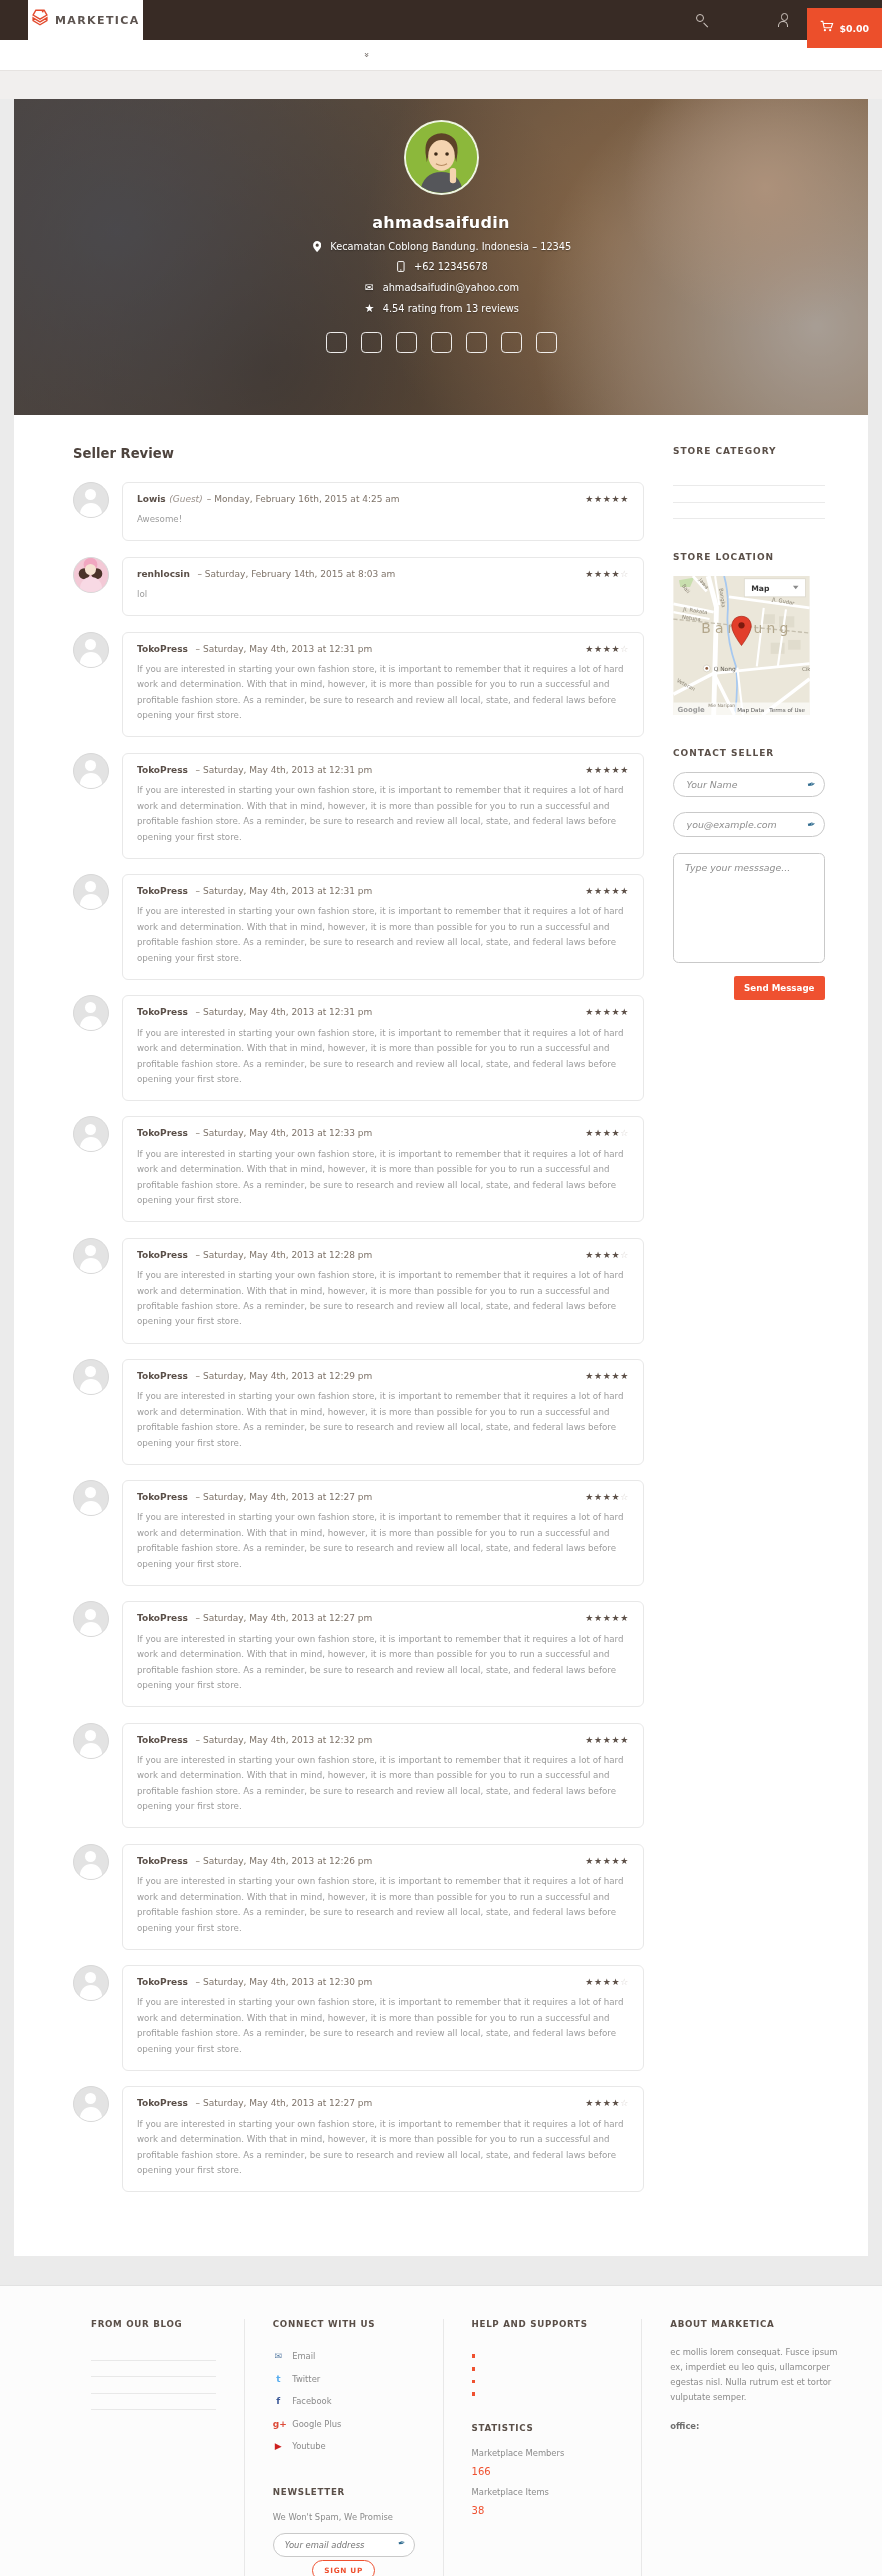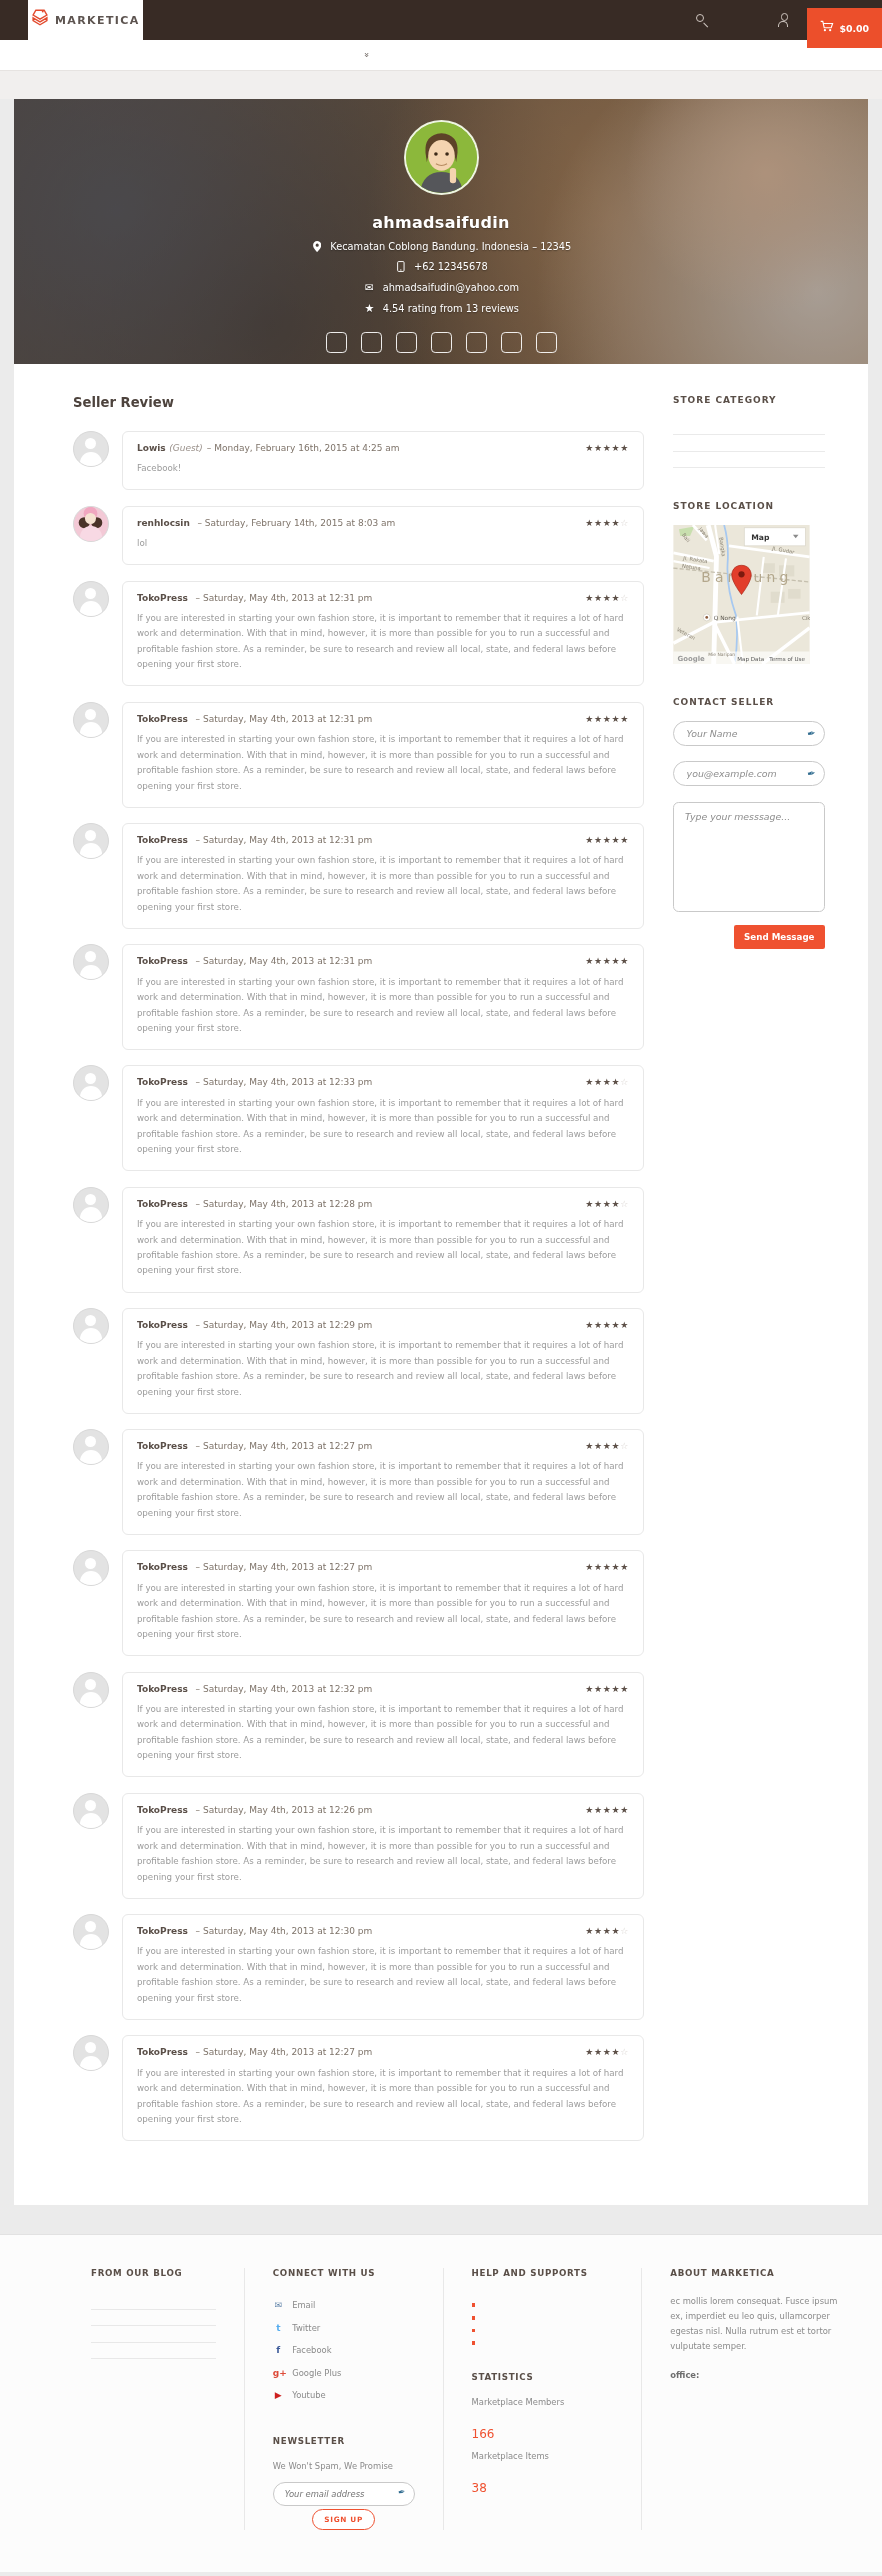--- a/index.html
+++ b/index.html
@@ -22,21 +22,21 @@
   .cart-box { position:absolute; right:0; top:8px; width:75px; height:40px; background:#ec4f2b; color:#fff; display:flex; align-items:center; justify-content:center; gap:5.6px; cursor:pointer; }
   .cart-total { font-weight:bold; font-size:9.4px; }
 
   
   .mainnav { background:#fff; height:31px; display:flex; align-items:center; padding-left:40px; gap:27px; border-bottom:0.7px solid #e6e3e1; }
   .mainnav a { color:#413833; font-size:7.7px; font-weight:bold; letter-spacing:0.3px; text-decoration:none; white-space:nowrap; }
   .nav-more { color:#6d6560; font-size:9px; display:inline-block; transform:rotate(90deg); cursor:pointer; }
   .graystrip { height:28px; background:#f1efee; }
 
   
-  .banner { position:relative; margin:0 14px; height:265px; overflow:hidden;
+  .banner { position:relative; margin:0 14px; height:316px; overflow:hidden;
     background:
       radial-gradient(circle at 88% 28%, rgba(246,210,180,.95), rgba(246,210,180,0) 18%),
       radial-gradient(circle at 94% 72%, rgba(242,236,230,.9), rgba(242,236,230,0) 34%),
       radial-gradient(circle at 70% 45%, rgba(210,160,110,.55), rgba(210,160,110,0) 40%),
       radial-gradient(circle at 12% 42%, rgba(96,112,138,.55), rgba(96,112,138,0) 45%),
       radial-gradient(circle at 30% 85%, rgba(70,60,52,.8), rgba(70,60,52,0) 55%),
       linear-gradient(105deg, #5f564f, #7c6854 38%, #97795c 66%, #bf9a73 100%);
   }
   .banner::before { content:""; position:absolute; inset:0; background:rgba(34,22,14,.34); }
   .banner-inner { position:relative; z-index:2; text-align:center; color:#fff; padding-top:21px; }
@@ -103,21 +103,21 @@
   .newsletter { margin-top:29px; }
   .nl-note { font-size:8.4px; color:#8a8a8a; margin-bottom:11px; }
   .nl-pill { position:relative; }
   .nl-pill input { width:100%; height:24px; border:0.7px solid #c9c9c9; border-radius:12px; padding:0 22px 0 11px; font-size:8.4px; font-style:italic; color:#666; font-family:inherit; background:#fff; }
   .nl-pill .pen-icon { top:4.9px; font-size:9px; }
   .signup-btn { display:block; margin:3px auto 0; background:#fff; border:1.4px solid #ef5130; color:#ef5130; font-family:inherit; font-size:7.3px; font-weight:bold; letter-spacing:0.7px; padding:4.9px 11px; border-radius:11px; cursor:pointer; }
   .help-list a { display:block; padding:6.3px 0 6.3px 9.8px; font-size:8.4px; color:#8a8a8a; text-decoration:none; position:relative; }
   .help-list a::before { content:""; position:absolute; left:0; top:9.8px; width:3.5px; height:3.5px; background:#ef5130; }
   .stats { margin-top:28px; }
   .stat-label { font-size:8.4px; color:#8a8a8a; margin-top:9.8px; }
-  .stat-value { font-size:12px; color:#ef5130; margin-top:20px; }
+  .stat-value { font-size:10px; color:#ef5130; margin-top:8px; }
   .about-text { font-size:8.4px; color:#8a8a8a; line-height:1.8; margin:0; }
   .office { margin-top:14px; font-size:8.4px; color:#8a8a8a; line-height:1.8; }
   .office-label { font-weight:bold; color:#6e6e6e; }
 
   
   .map-wrap svg text { font-family:"DejaVu Sans","Liberation Sans",sans-serif; }
 </style>
 </head>
 <body>
 
@@ -244,21 +244,21 @@
 
       <div class="review-item" data-name="review-card">
             <div class="r-avatar" data-name="reviewer-avatar" data-avatar="default-avatar"></div>
             <div class="r-card">
               <div class="r-head">
                 <span class="r-author" data-name="reviewer-name">Lowis</span>
                 <span class="r-note" data-name="reviewer-note">(Guest)</span>
                 <span class="r-date" data-name="review-date">– Monday, February 16th, 2015 at 4:25 am</span>
                 <span class="r-stars" data-name="review-star-rating"><span class="st-f">★★★★★</span><span class="st-e"></span></span>
               </div>
-              <div class="r-body" data-name="review-body">Facebook!</div>
+              <div class="r-body" data-name="review-body">Awesome!</div>
             </div>
           </div>
           <div class="review-item" data-name="review-card">
             <div class="r-avatar" data-name="reviewer-avatar" data-avatar="pink-girl-avatar"></div>
             <div class="r-card">
               <div class="r-head">
                 <span class="r-author" data-name="reviewer-name">renhlocsin</span>
                 <span class="r-note" data-name="reviewer-note"></span>
                 <span class="r-date" data-name="review-date">– Saturday, February 14th, 2015 at 8:03 am</span>
                 <span class="r-stars" data-name="review-star-rating"><span class="st-f">★★★★</span><span class="st-e">☆</span></span>

